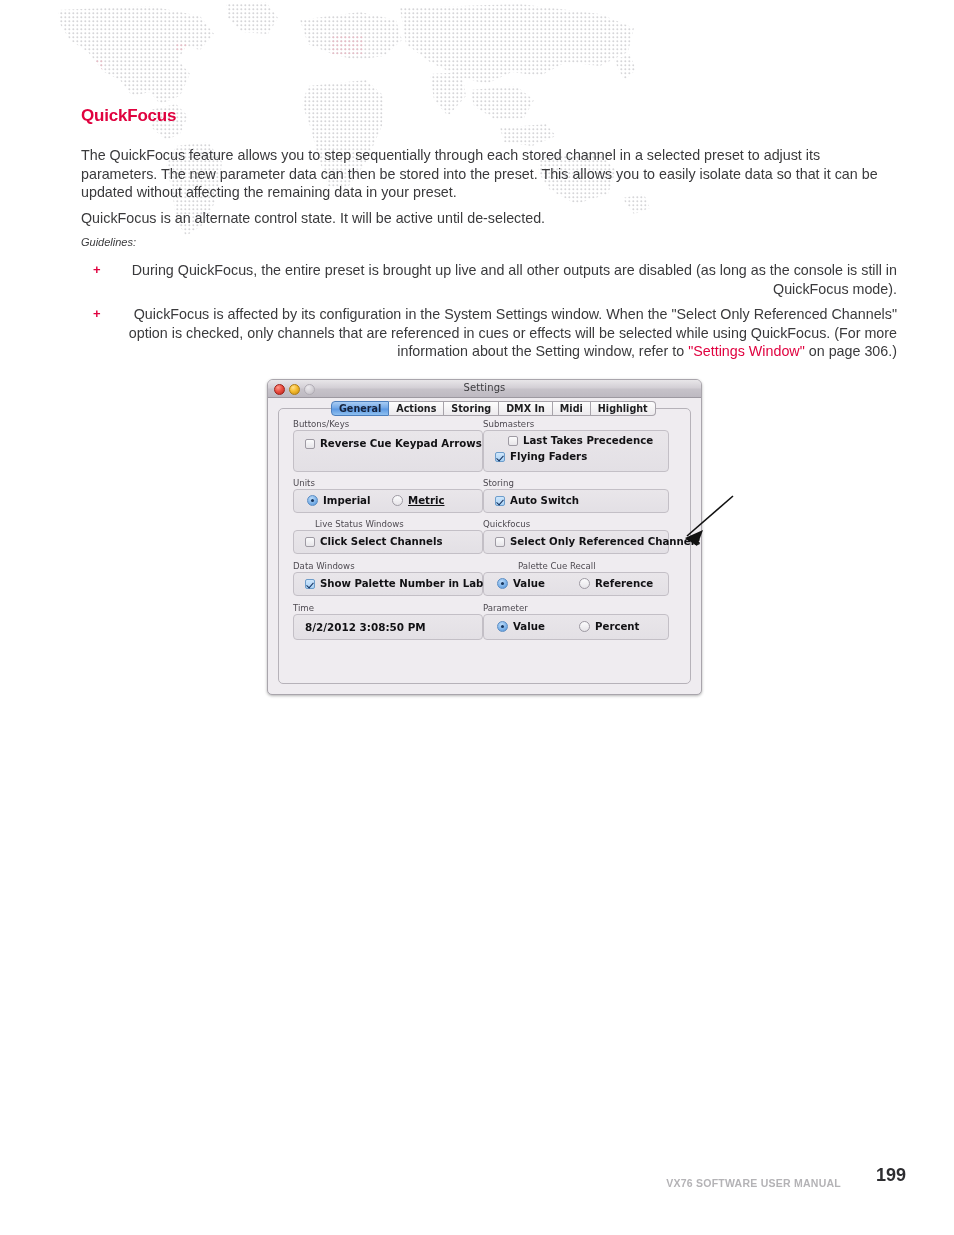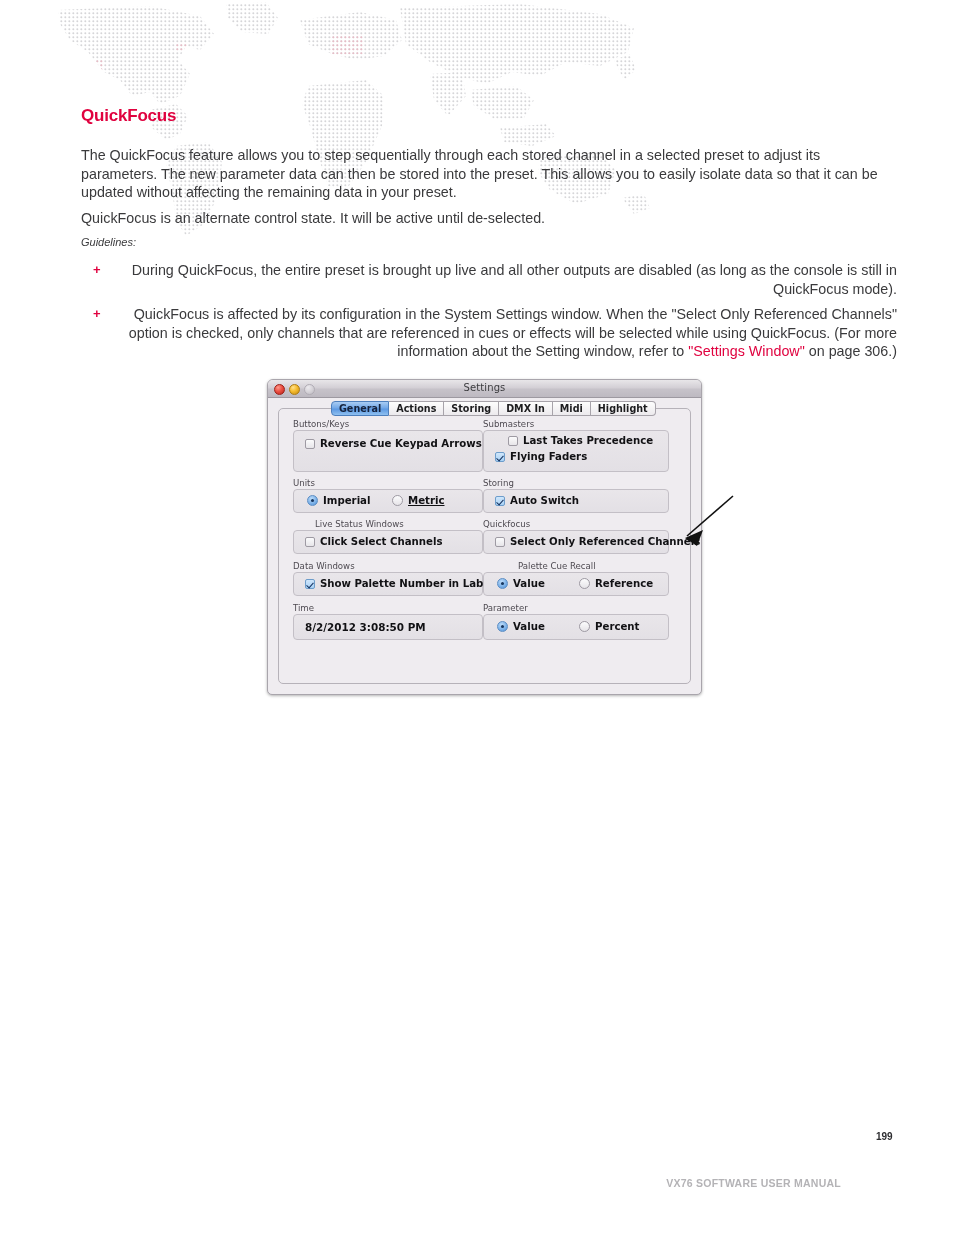--- a/index.html
+++ b/index.html
@@ -156,22 +156,22 @@
   
   #arrow{position:absolute;left:655px;top:488px;width:90px;height:70px;pointer-events:none;}
 
   
   #footer-title{
     position:absolute;right:113px;top:1177px;
     font-size:10.5px;font-weight:bold;color:#b4b3b6;letter-spacing:.25px;
     font-family:"Liberation Sans", sans-serif;
   }
   #footer-page{
-    position:absolute;left:876px;top:1131px;
-    font-size:10px;font-weight:bold;color:#2d2d30;
+    position:absolute;left:876px;top:1165px;
+    font-size:18px;font-weight:bold;color:#2d2d30;
     font-family:"Liberation Sans", sans-serif;
   }
 </style>
 </head>
 <body>
 
 <svg id="watermark" viewBox="0 0 700 250">
   <defs>
     <pattern id="dots" width="4" height="4" patternUnits="userSpaceOnUse">
       <circle cx="1.3" cy="1.3" r="1" fill="#cfcfd2"></circle>

